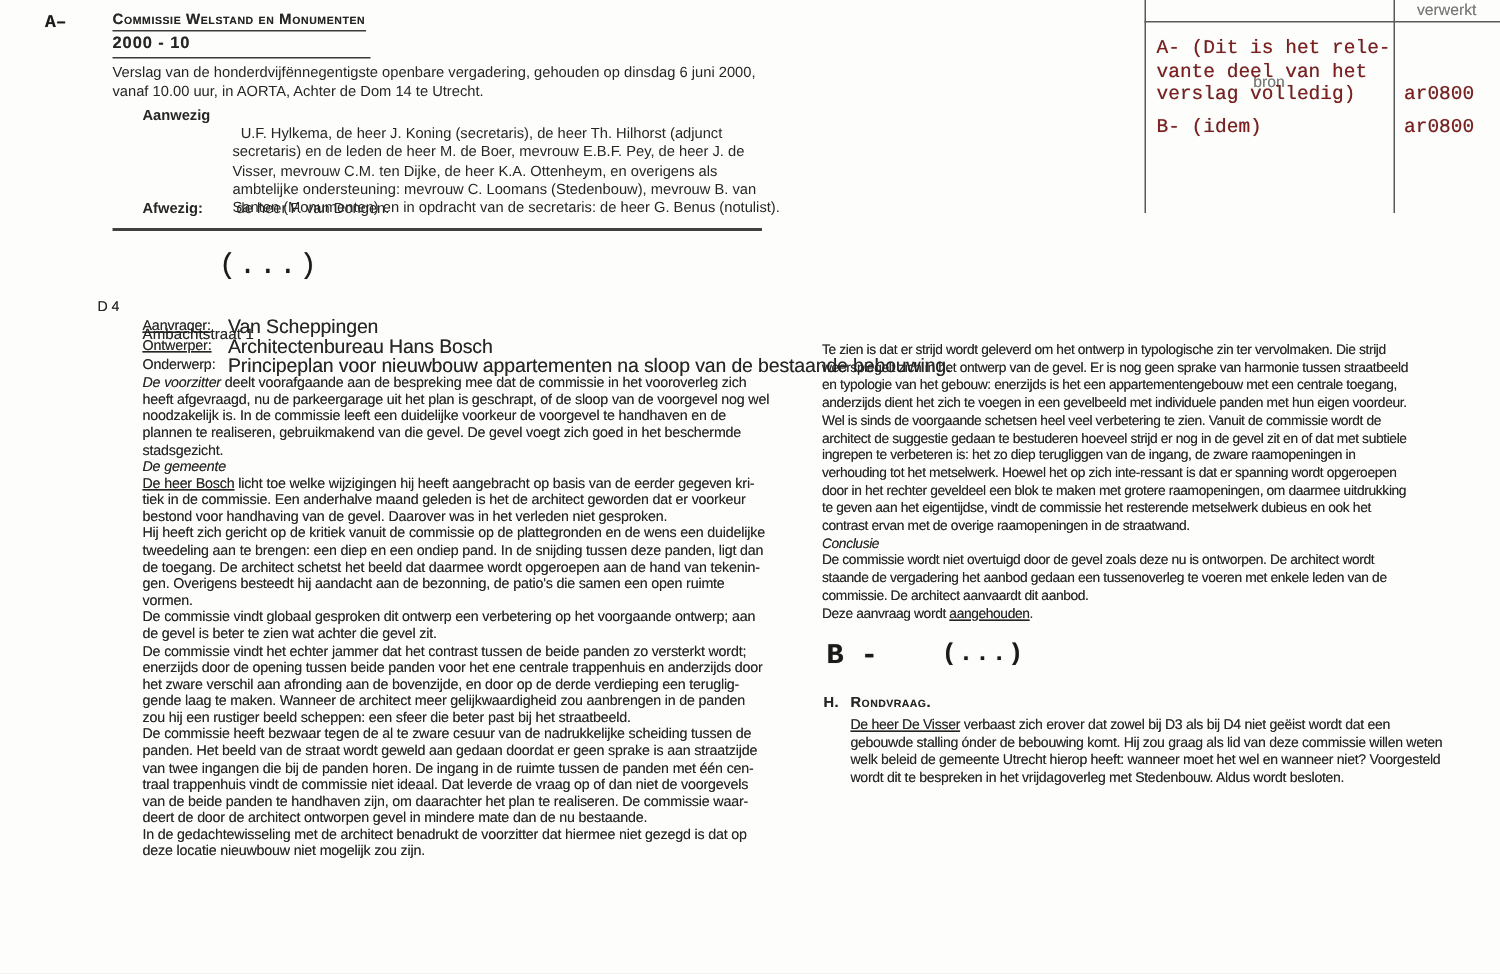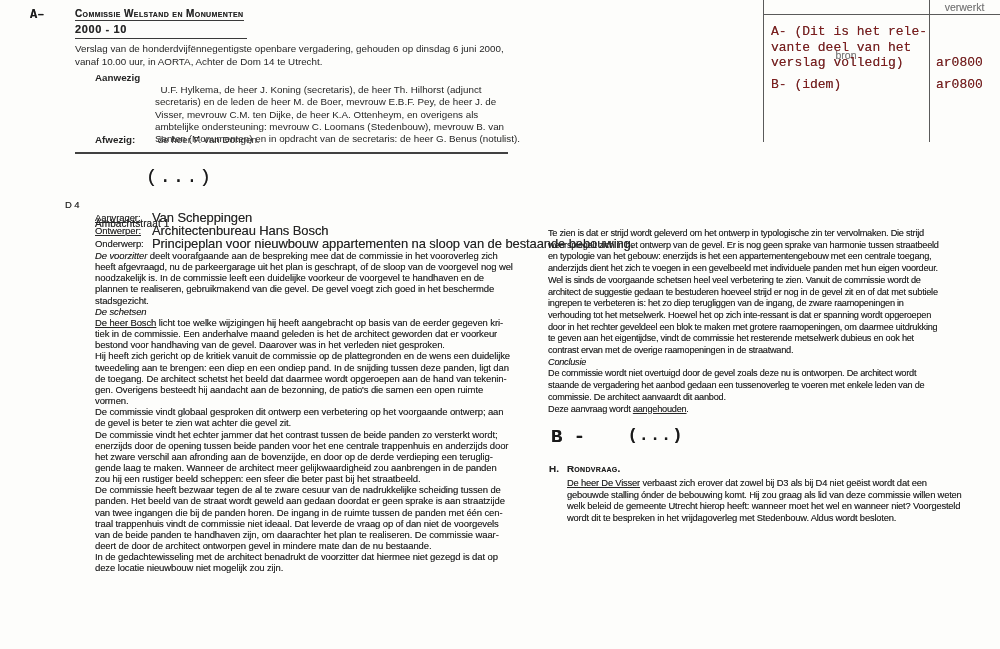--- a/index.html
+++ b/index.html
@@ -104,21 +104,21 @@
 
   <div class="abs meta-label txt" style="left:95px;top:238px;">Onderwerp:</div>
   <div class="abs meta-val txt" style="left:152px;top:238px;">Principeplan voor nieuwbouw appartementen na sloop van de bestaande bebouwing.</div>
 
   <div class="abs col col-left" style="left:95px;top:250px;width:468px;">
       <div class="para"><span class="seg-italic">De voorzitter</span><span class="seg-plain"> deelt voorafgaande aan de bespreking mee dat de commissie in het vooroverleg zich
 heeft afgevraagd, nu de parkeergarage uit het plan is geschrapt, of de sloop van de voorgevel nog wel
 noodzakelijk is. In de commissie leeft een duidelijke voorkeur de voorgevel te handhaven en de
 plannen te realiseren, gebruikmakend van die gevel. De gevel voegt zich goed in het beschermde
 stadsgezicht.</span></div>
-      <div class="para"><span class="seg-italic">De schetsen</span></div>
+      <div class="para"><span class="seg-italic">De gemeente</span></div>
       <div class="para"><span class="seg-underline">De heer Bosch</span><span class="seg-plain"> licht toe welke wijzigingen hij heeft aangebracht op basis van de eerder gegeven kri-
 tiek in de commissie. Een anderhalve maand geleden is het de architect geworden dat er voorkeur
 bestond voor handhaving van de gevel. Daarover was in het verleden niet gesproken.
 Hij heeft zich gericht op de kritiek vanuit de commissie op de plattegronden en de wens een duidelijke
 tweedeling aan te brengen: een diep en een ondiep pand. In de snijding tussen deze panden, ligt dan
 de toegang. De architect schetst het beeld dat daarmee wordt opgeroepen aan de hand van tekenin-
 gen. Overigens besteedt hij aandacht aan de bezonning, de patio's die samen een open ruimte
 vormen.</span></div>
       <div class="para"><span class="seg-plain">De commissie vindt globaal gesproken dit ontwerp een verbetering op het voorgaande ontwerp; aan
 de gevel is beter te zien wat achter die gevel zit.

